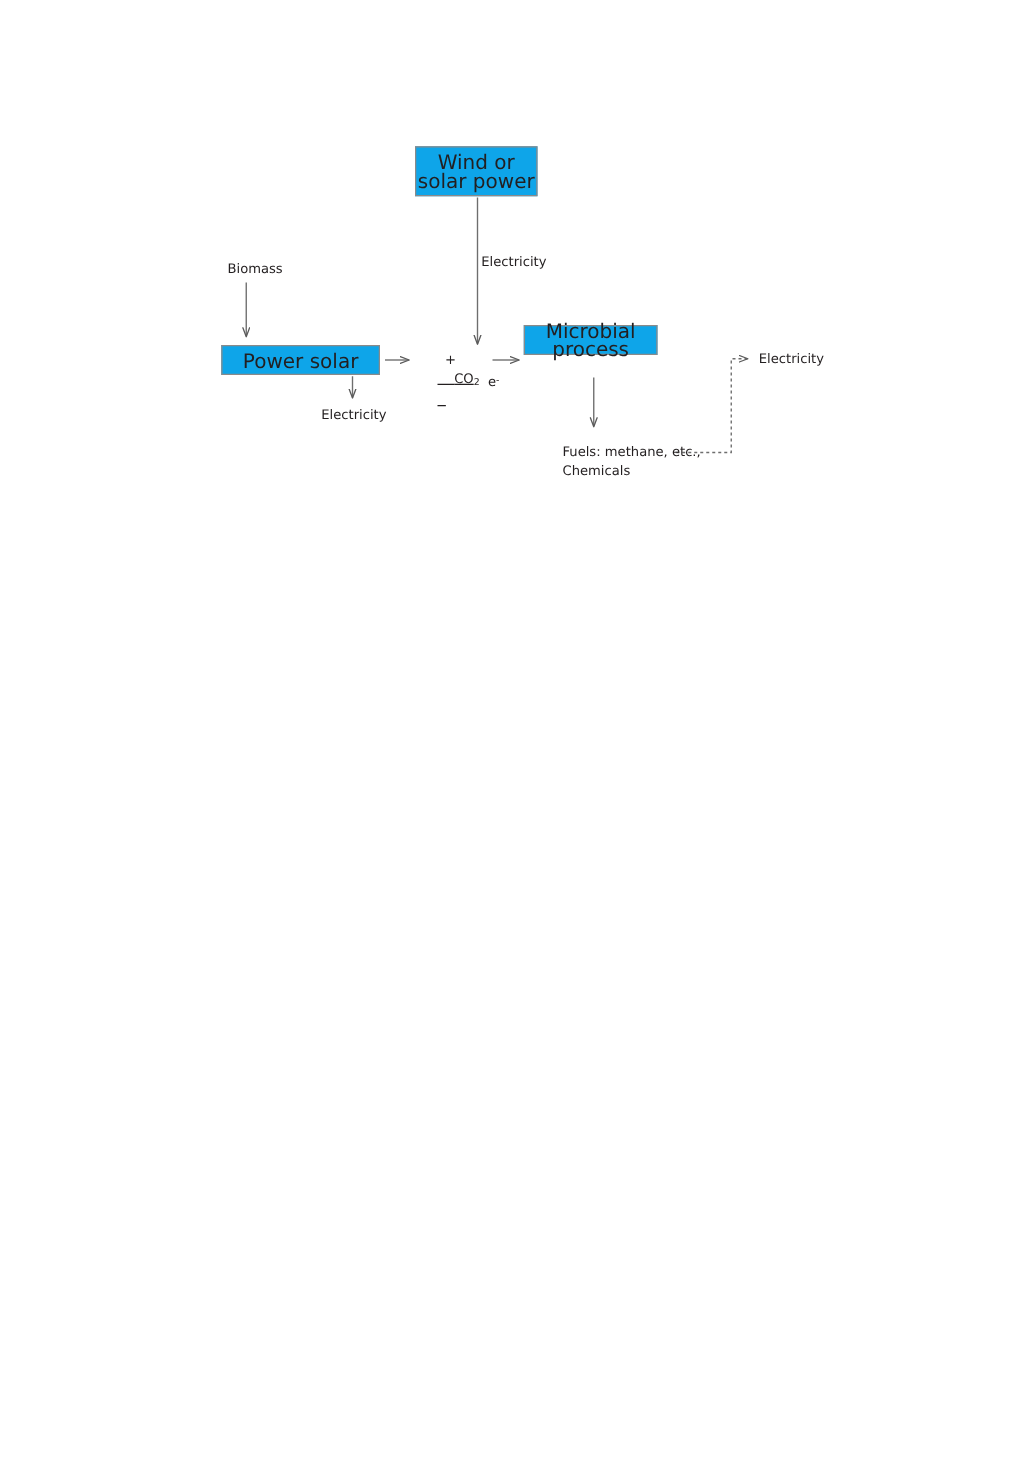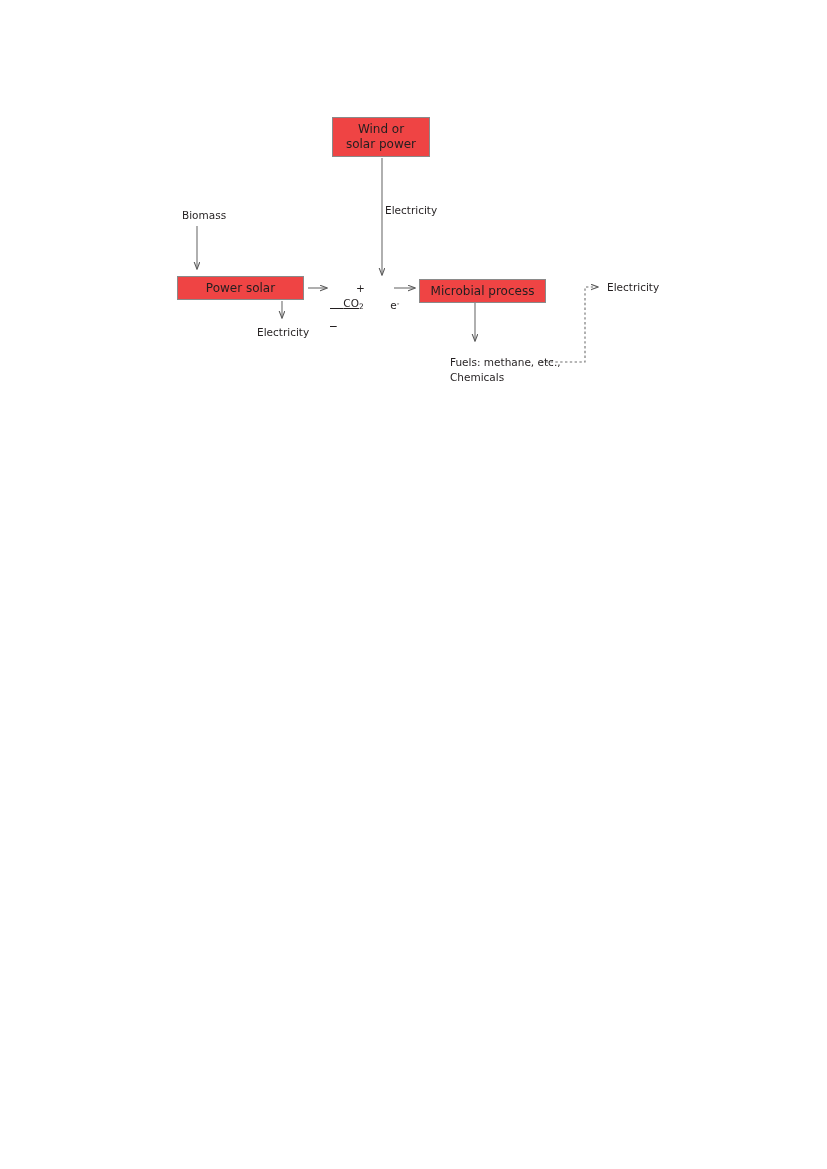--- a/index.html
+++ b/index.html
@@ -18,27 +18,27 @@
   #canvas {
     position: absolute;
     left: 0;
     top: 0;
     width: 827px;
     height: 1169px;
   }
   .node-box {
     position: absolute;
     border: 1px solid #8a8a8a;
-    background: #ef4444;
+    background: #0ea5e9;
     box-sizing: border-box;
     display: flex;
     align-items: center;
     justify-content: center;
     text-align: center;
-    font-size: 12px;
+    font-size: 16px;
     line-height: 15px;
     color: #231f20;
   }
   .label {
     position: absolute;
     font-size: 10.5px;
     line-height: 15px;
     color: #231f20;
     white-space: pre;
   }
@@ -99,29 +99,29 @@
 
   <div class="node-box" style="left:332px; top:117px; width:98px; height:40px;">
     <span style="white-space:pre-line;">Wind or
 solar power</span>
   </div>
 
   <div class="node-box" style="left:177px; top:276px; width:127px; height:24px;">
     <span>Power solar</span>
   </div>
 
-  <div class="node-box" style="left:419px; top:279px; width:127px; height:24px;">
+  <div class="node-box" style="left:419px; top:260px; width:107px; height:24px;">
     <span>Microbial process</span>
   </div>
 
   <div class="label" style="left:182px; top:208px;">Biomass</div>
 
   <div class="label" style="left:385px; top:203px;">Electricity</div>
 
-  <div class="label" style="left:330px; top:281px;text-decoration:underline;">
+  <div class="label" style="left:350px; top:281px;text-decoration:underline;">
     <span>CO</span><sub>2</sub>
   </div>
 
   <div class="label" style="left:356px; top:281px;">+</div>
 
   <div class="label" style="left:377px; top:281px;">
     <span>e</span><sup>-</sup>
   </div>
 
   <div class="label" style="left:257px; top:325px;">Electricity</div>

